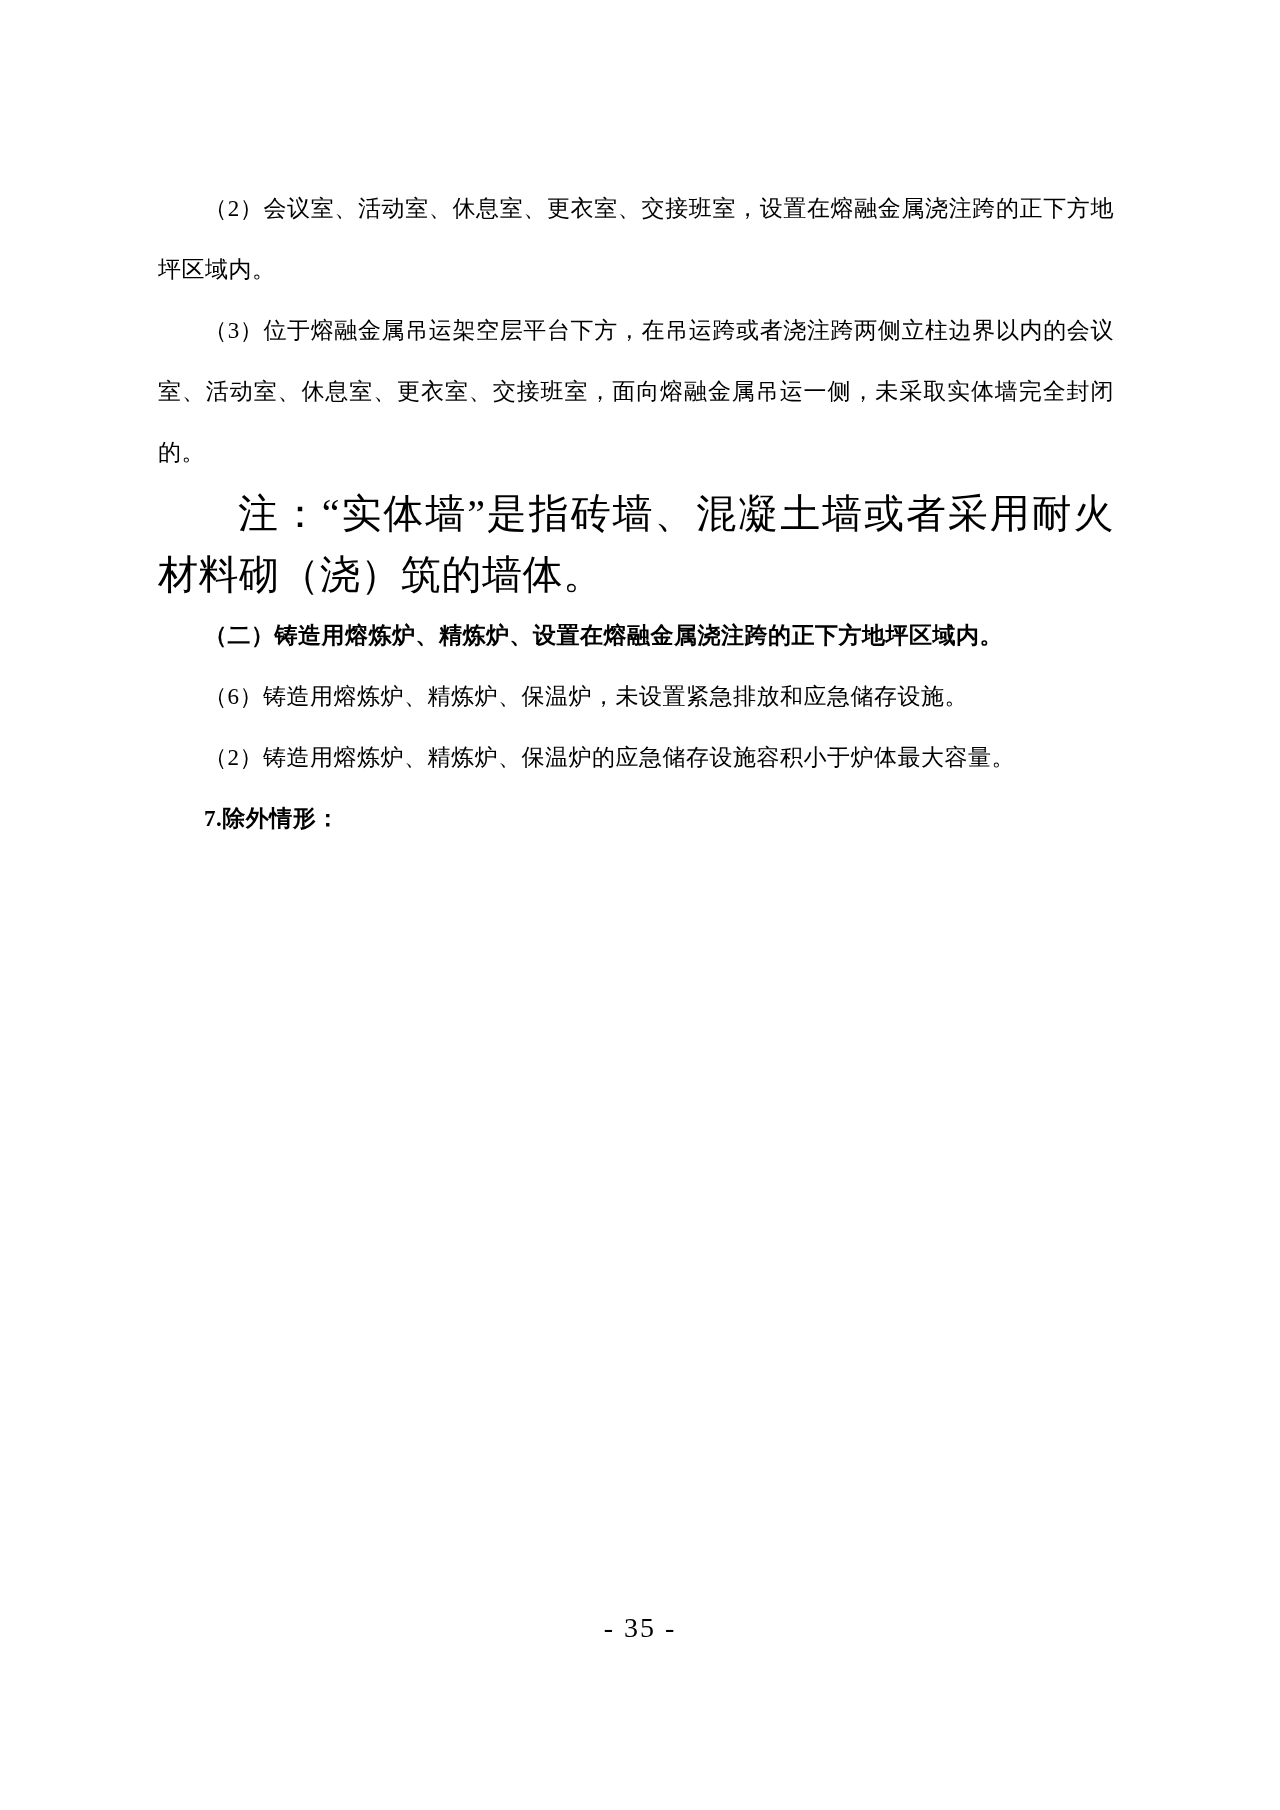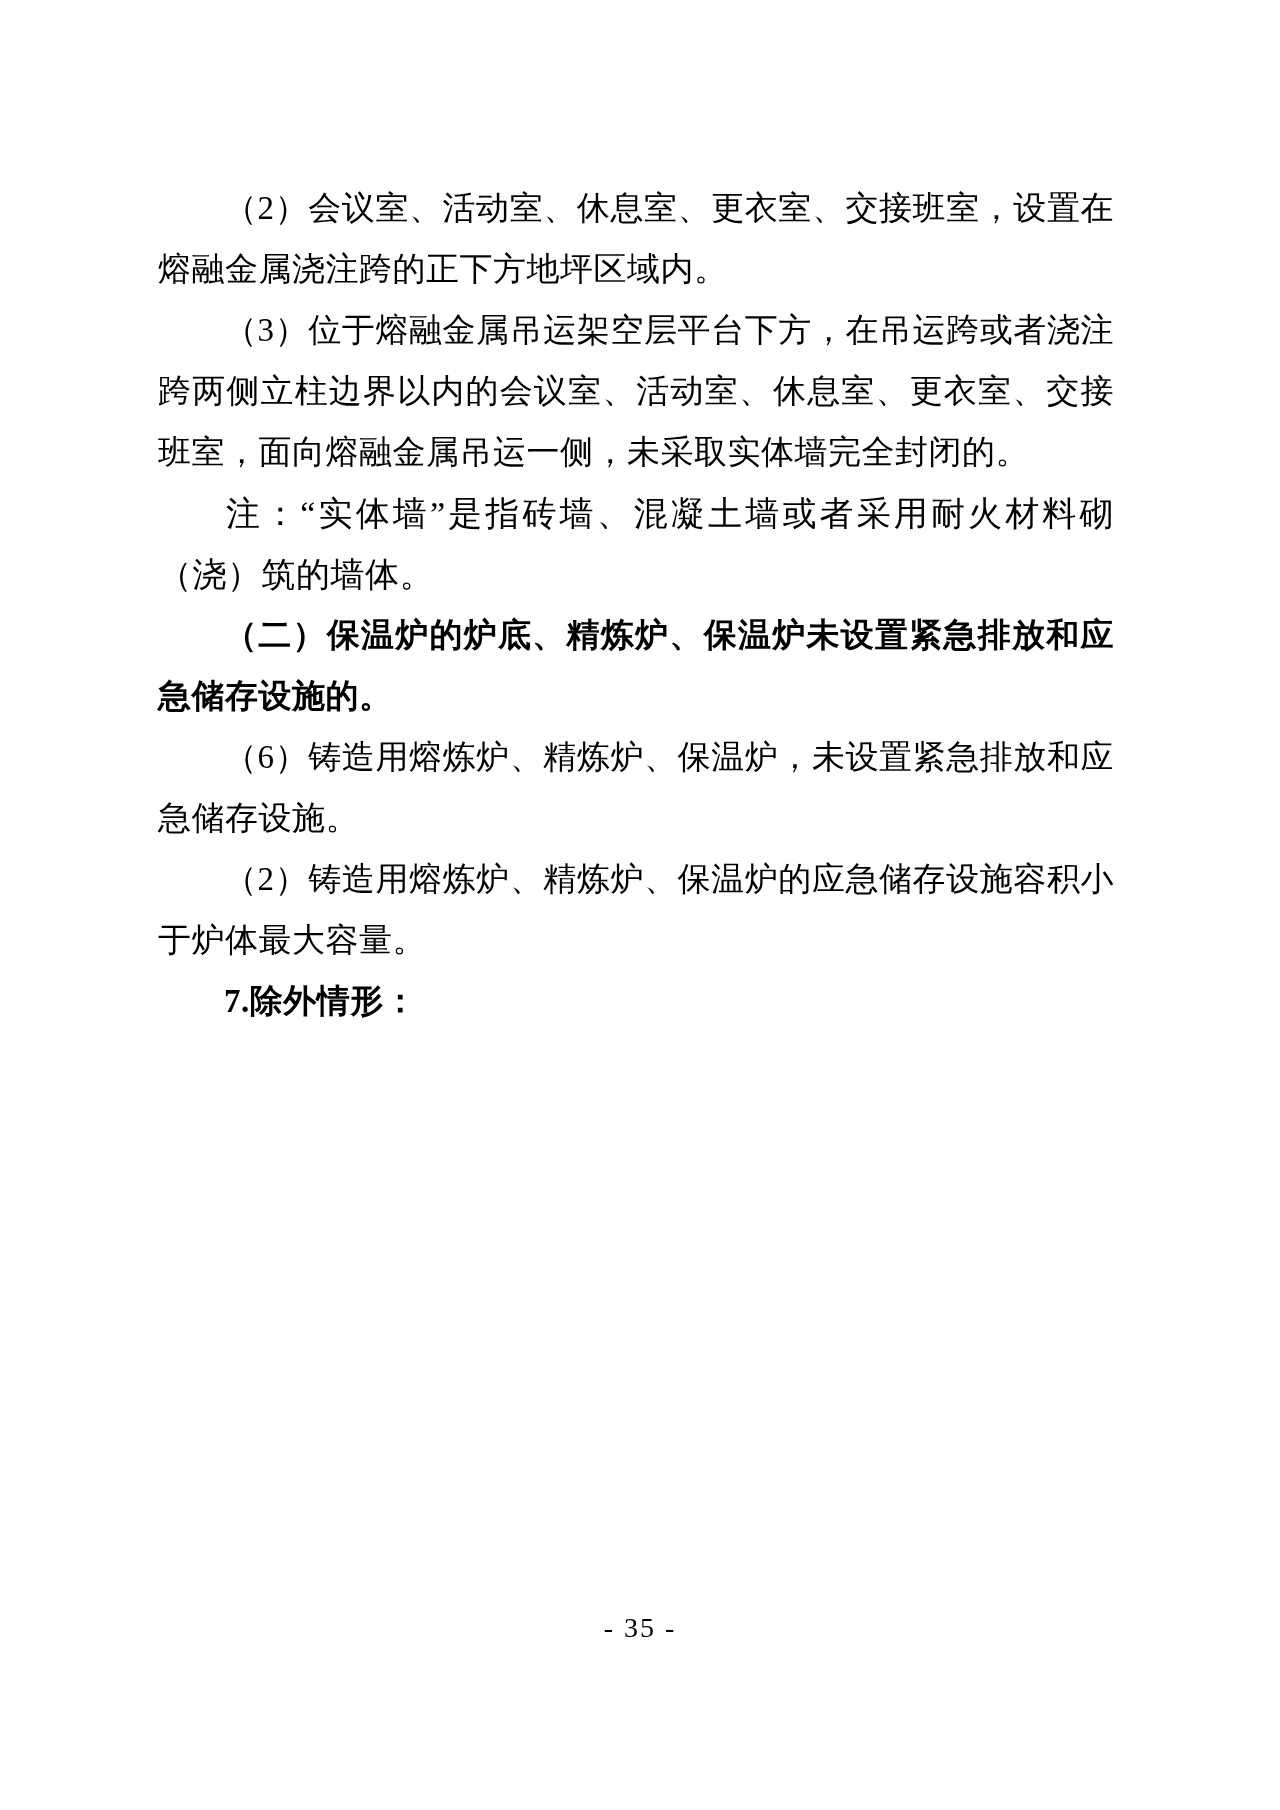--- a/index.html
+++ b/index.html
@@ -18,28 +18,28 @@
   }
   .content {
     position: absolute;
     left: 158px;
     top: 178px;
     width: 956px;
   }
   p.para {
     margin: 0;
     padding: 0;
-    font-size: 33px;
+    font-size: 23px;
     line-height: 61px;
     text-align: justify;
     text-indent: 2em;
     letter-spacing: 0.5px;
   }
   p.para.note {
-    font-size: 34px;
+    font-size: 40px;
     font-family: Liberation Serif, serif;
   }
   p.para.bold {
     font-weight: bold;
   }
   .footer {
     position: absolute;
     left: 0;
     top: 1608px;
     width: 1280px;
@@ -50,19 +50,19 @@
   }
 </style>
 </head>
 <body>
 
 <div class="page">
   <div class="content">
     <p class="para">（2）会议室、活动室、休息室、更衣室、交接班室，设置在熔融金属浇注跨的正下方地坪区域内。</p>
     <p class="para">（3）位于熔融金属吊运架空层平台下方，在吊运跨或者浇注跨两侧立柱边界以内的会议室、活动室、休息室、更衣室、交接班室，面向熔融金属吊运一侧，未采取实体墙完全封闭的。</p>
     <p class="para note">注：“实体墙”是指砖墙、混凝土墙或者采用耐火材料砌（浇）筑的墙体。</p>
-    <p class="para bold">（二）保温炉的炉底、精炼炉、保温炉未设置紧急排放和应急储存设施的。</p>
+    <p class="para bold">（二）铸造用熔炼炉、精炼炉、设置在熔融金属浇注跨的正下方地坪区域内。</p>
     <p class="para">（6）铸造用熔炼炉、精炼炉、保温炉，未设置紧急排放和应急储存设施。</p>
     <p class="para">（2）铸造用熔炼炉、精炼炉、保温炉的应急储存设施容积小于炉体最大容量。</p>
     <p class="para bold">7.除外情形：</p>
   </div>
   <div class="footer">- 35 -</div>
 </div>
 
 </body></html>

